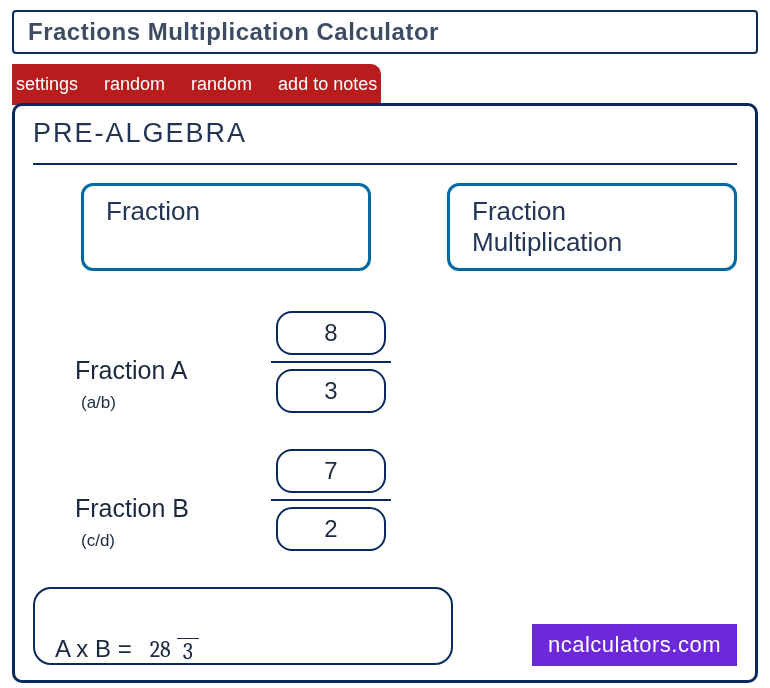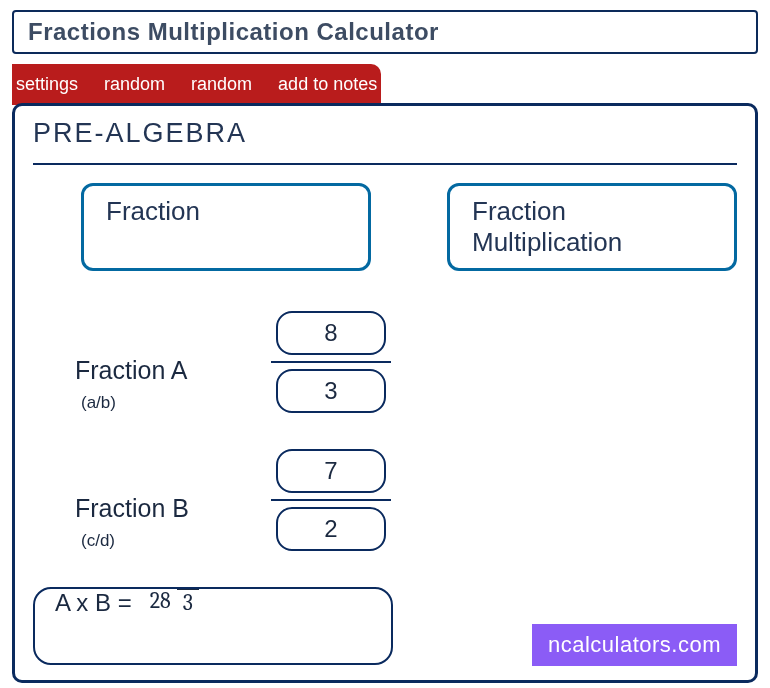--- a/index.html
+++ b/index.html
@@ -94,44 +94,44 @@
     text-align: center;
     font-size: 24px;
     padding: 6px 0;
     color: #1b2940;
     outline: none;
     font-family: inherit;
   }
   .result-box {
     border: 2px solid #0a2a5e;
     border-radius: 18px;
-    width: 360px;
+    width: 420px;
     height: 78px;
     display: flex;
-    align-items: flex-start;
+    align-items: flex-end;
     padding: 0 20px;
     font-size: 24px;
     color: #1b2940;
     gap: 12px;
   }
   .rfrac {
     display: inline-flex;
     flex-direction: row;
     align-items: center;
     font-family: "Cambria", "Times New Roman", serif;
     font-size: 22px;
     line-height: 1;
   }
   .rfrac .rnum { padding: 0 6px 2px 6px; }
   .rfrac .rden { border-top: 1.5px solid #1b2940; padding: 2px 6px 0 6px; }
   .brand {
     position: absolute;
     right: 18px;
     bottom: 14px;
-    background: #8b5cf6;
+    background: #6d28d9;
     color: #fff;
     padding: 8px 16px;
     font-size: 22px;
     font-weight: 500;
     letter-spacing: .5px;
     margin-left: 40px;
   }
 </style>
 </head>
 <body>

